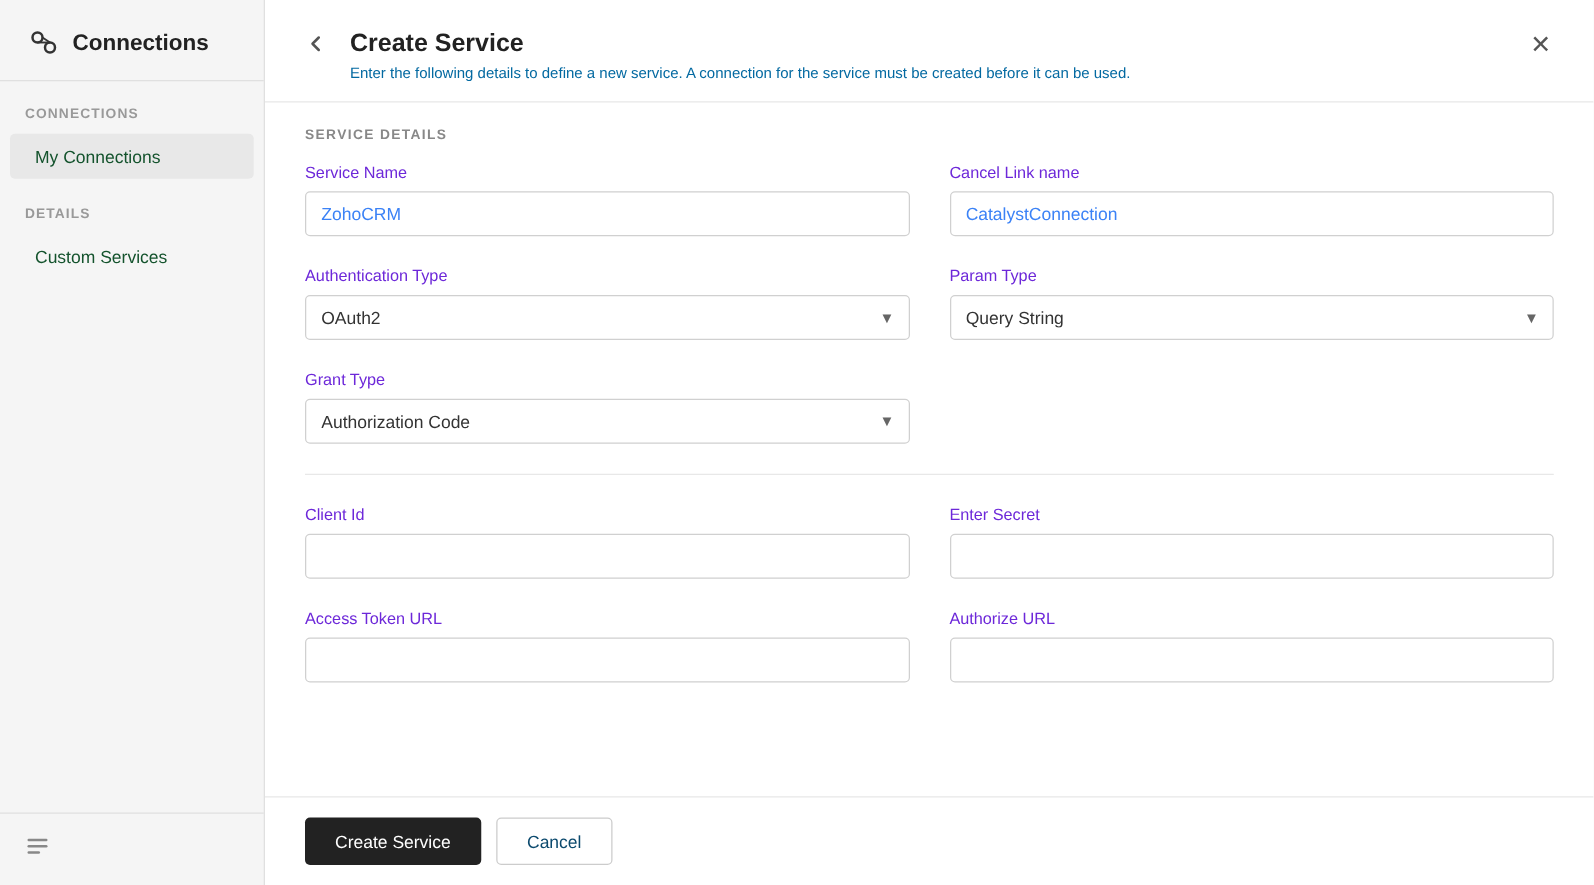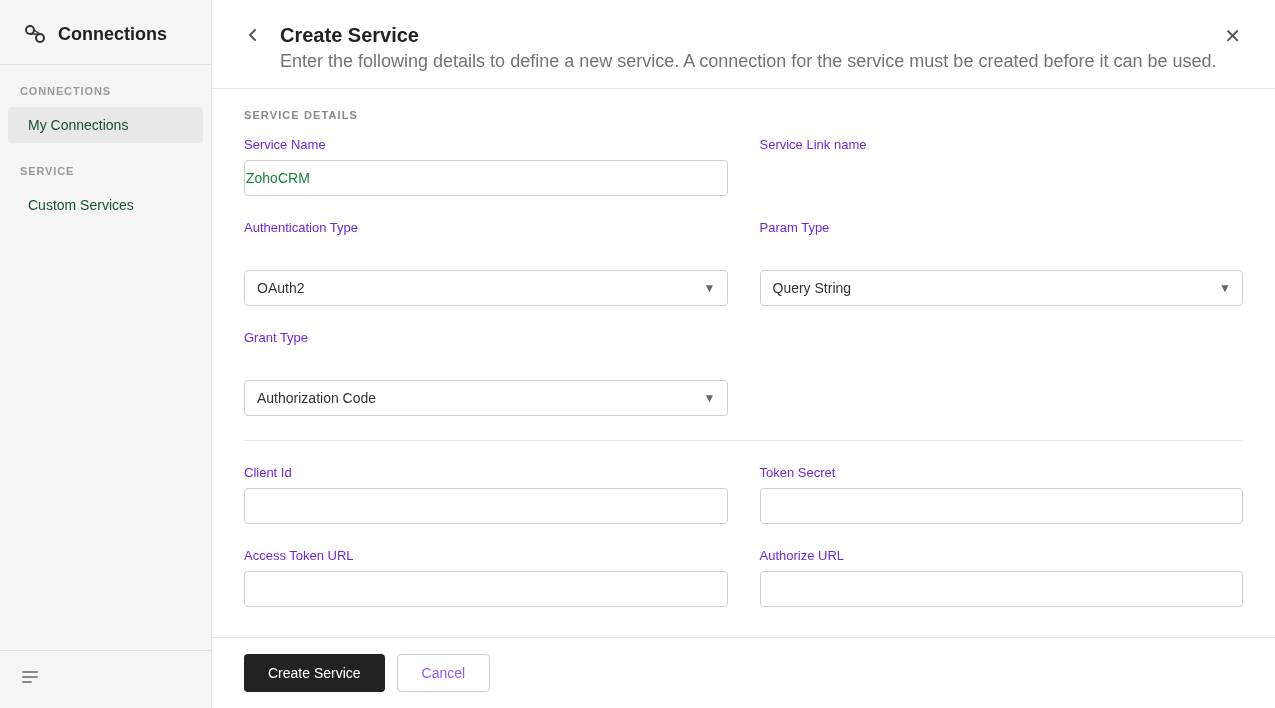--- a/index.html
+++ b/index.html
@@ -100,22 +100,22 @@
       padding: 2px 6px 0 0;
       line-height: 1;
     }
     .panel-title {
       font-size: 20px;
       font-weight: 600;
       color: #222;
       margin-bottom: 4px;
     }
     .panel-subtitle {
-      font-size: 18px;
-      color: #737373;
+      font-size: 12px;
+      color: #0369a1;
     }
     .close-btn {
       background: none;
       border: none;
       cursor: pointer;
       color: #555;
       font-size: 20px;
       line-height: 1;
       padding: 2px;
     }
@@ -146,30 +146,29 @@
       gap: 8px;
     }
     .form-label {
       font-size: 13px;
       color: #6d28d9;
       font-weight: 400;
     }
     .form-input {
       border: 1px solid #d0d0d0;
       border-radius: 4px;
-      padding: 9px 1px;
-      font-size: 14px;
-      color: #15803d;
+      padding: 9px 12px;
+      font-size: 14px;
+      color: #3b82f6;
       outline: none;
       background: #fff;
       width: 100%;
     }
     .form-select-wrapper {
       position: relative;
-      margin-top: 27px;
     }
     .form-select {
       border: 1px solid #d0d0d0;
       border-radius: 4px;
       padding: 9px 36px 9px 12px;
       font-size: 14px;
       color: #333;
       outline: none;
       background: #fff;
       width: 100%;
@@ -205,21 +204,21 @@
       color: #fff;
       border: none;
       border-radius: 4px;
       padding: 10px 24px;
       font-size: 14px;
       cursor: pointer;
       font-weight: 500;
     }
     .btn-secondary {
       background: #fff;
-      color: #8b5cf6;
+      color: #0c4a6e;
       border: 1px solid #ccc;
       border-radius: 4px;
       padding: 10px 24px;
       font-size: 14px;
       cursor: pointer;
     }
 
     
     .form-field-half {
       flex: 0 0 calc(50% - 16px);
@@ -242,21 +241,21 @@
   </div>
 
   <div>
     <div class="sidebar-section-label">CONNECTIONS</div>
     <div class="sidebar-nav-item active">
       <span>My Connections</span>
     </div>
   </div>
 
   <div>
-    <div class="sidebar-section-label">SERVICE</div>
+    <div class="sidebar-section-label">DETAILS</div>
     <div class="sidebar-nav-item">
       <span>Custom Services</span>
     </div>
   </div>
 
   <div class="sidebar-bottom">
     <span class="sidebar-bottom-icon">
       <svg width="20" height="20" viewBox="0 0 20 20" fill="none">
         <rect x="2" y="4" width="16" height="2" rx="1" fill="#888"></rect>
         <rect x="2" y="9" width="16" height="2" rx="1" fill="#888"></rect>
@@ -285,21 +284,22 @@
 
   <div class="form-area">
     <div class="section-label">SERVICE DETAILS</div>
 
     <div class="form-row">
       <div class="form-field">
         <label class="form-label">Service Name</label>
         <input type="text" class="form-input" value="ZohoCRM" style="">
       </div>
       <div class="form-field">
-        <label class="form-label">Service Link name</label>
+        <label class="form-label">Cancel Link name</label>
+        <input type="text" class="form-input" value="CatalystConnection" style="">
       </div>
     </div>
 
     <div class="form-row">
       <div class="form-field">
         <label class="form-label">Authentication Type</label>
         <div class="form-select-wrapper">
           <select class="form-select">
             <option>OAuth2</option>
             <option>API Key</option>
@@ -337,21 +337,21 @@
     </div>
 
     <hr class="divider">
 
     <div class="form-row">
       <div class="form-field">
         <label class="form-label">Client Id</label>
         <input type="text" class="form-input" value="" style="">
       </div>
       <div class="form-field">
-        <label class="form-label">Token Secret</label>
+        <label class="form-label">Enter Secret</label>
         <input type="password" class="form-input" value="" style="">
       </div>
     </div>
 
     <div class="form-row">
       <div class="form-field">
         <label class="form-label">Access Token URL</label>
         <input type="text" class="form-input" value="" style="">
       </div>
       <div class="form-field">

